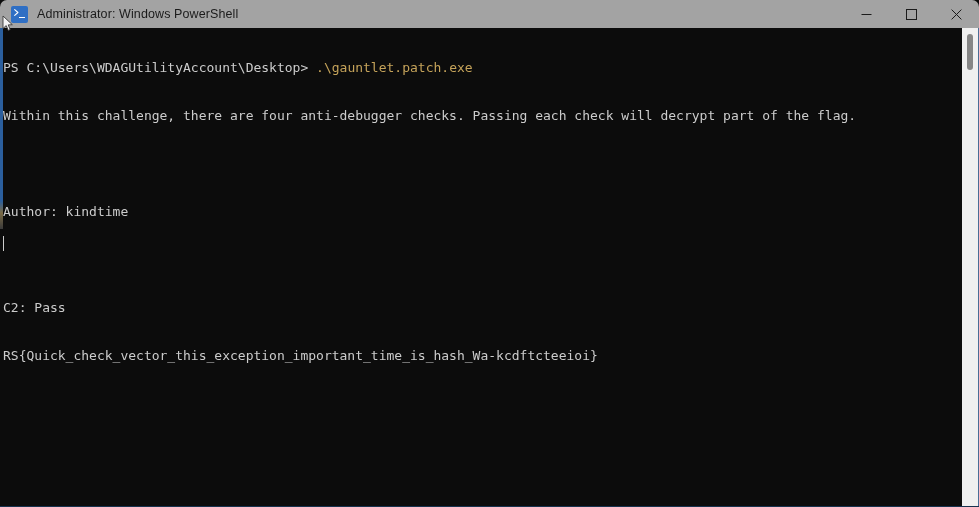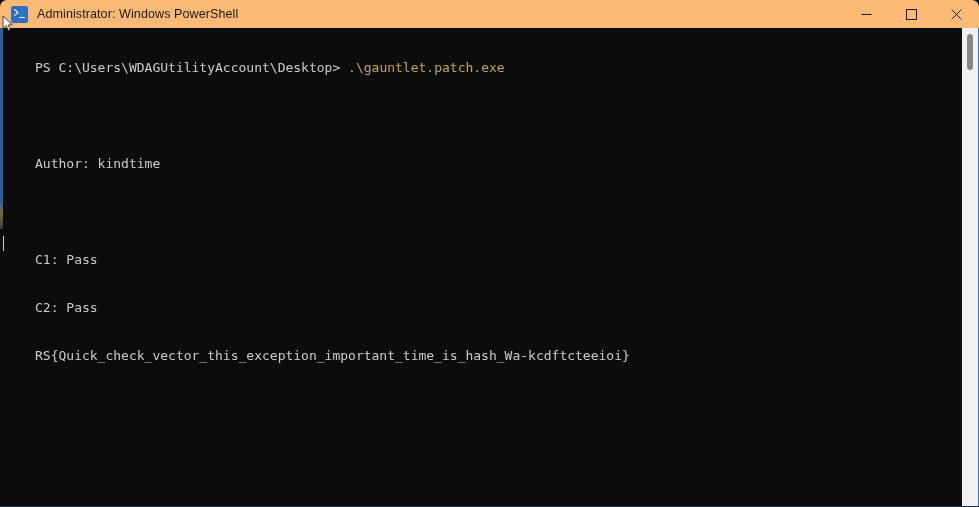--- a/index.html
+++ b/index.html
@@ -22,21 +22,21 @@
     background: #0c0c0c;
     overflow: hidden;
   }
 
   
   #titlebar {
     position: absolute;
     left: 0; top: 0;
     width: 979px;
     height: 28px;
-    background: #fdba74;
+    background: #a3a3a3;
     display: flex;
     align-items: center;
     border-top-left-radius: 7px;
     border-top-right-radius: 7px;
     box-sizing: border-box;
   }
   #app-icon {
     width: 17px;
     height: 17px;
     margin-left: 11px;
@@ -97,21 +97,21 @@
     position: absolute;
     left: 3px;
     top: 0px;
     font-family: "DejaVu Sans Mono", monospace;
     font-size: 13px;
     line-height: 16px;
     white-space: pre;
     color: #cccccc;
     z-index: 2;
   }
-  .ln { height: 16px; white-space: pre; padding-left: 32px; }
+  .ln { height: 16px; white-space: pre; }
   .blank { height: 16px; }
   .c-white { color: #cccccc; }
   .c-yellow { color: #c5a35a; }
 
   #cursor {
     position: absolute;
     left: 3px;
     top: 208px;
     width: 1px;
     height: 15px;
@@ -187,24 +187,24 @@
         <path d="M0.6 0.6 L10.4 10.4 M10.4 0.6 L0.6 10.4" stroke="#1b1b1b" stroke-width="1" fill="none"></path>
       </svg>
     </span>
   </div>
 
   <div id="terminal">
     <div id="left-accent"></div>
 
     <div id="console-text">
       <div class="ln"><span class="c-white">PS C:\Users\WDAGUtilityAccount\Desktop&gt; </span><span class="c-yellow">.\gauntlet.patch.exe</span></div>
+      <div class="ln c-white">Within this challenge, there are four anti-debugger checks. Passing each check will decrypt part of the flag.</div>
       <div class="blank"></div>
       <div class="ln c-white">Author: kindtime</div>
       <div class="blank"></div>
-      <div class="ln c-white">C1: Pass</div>
       <div class="ln c-white">C2: Pass</div>
       <div class="ln c-white">RS{Quick_check_vector_this_exception_important_time_is_hash_Wa-kcdftcteeioi}</div>
       
     </div>
 
     <div id="cursor"></div>
 
     <div id="scrollbar">
       <div id="scroll-thumb"></div>
     </div>

